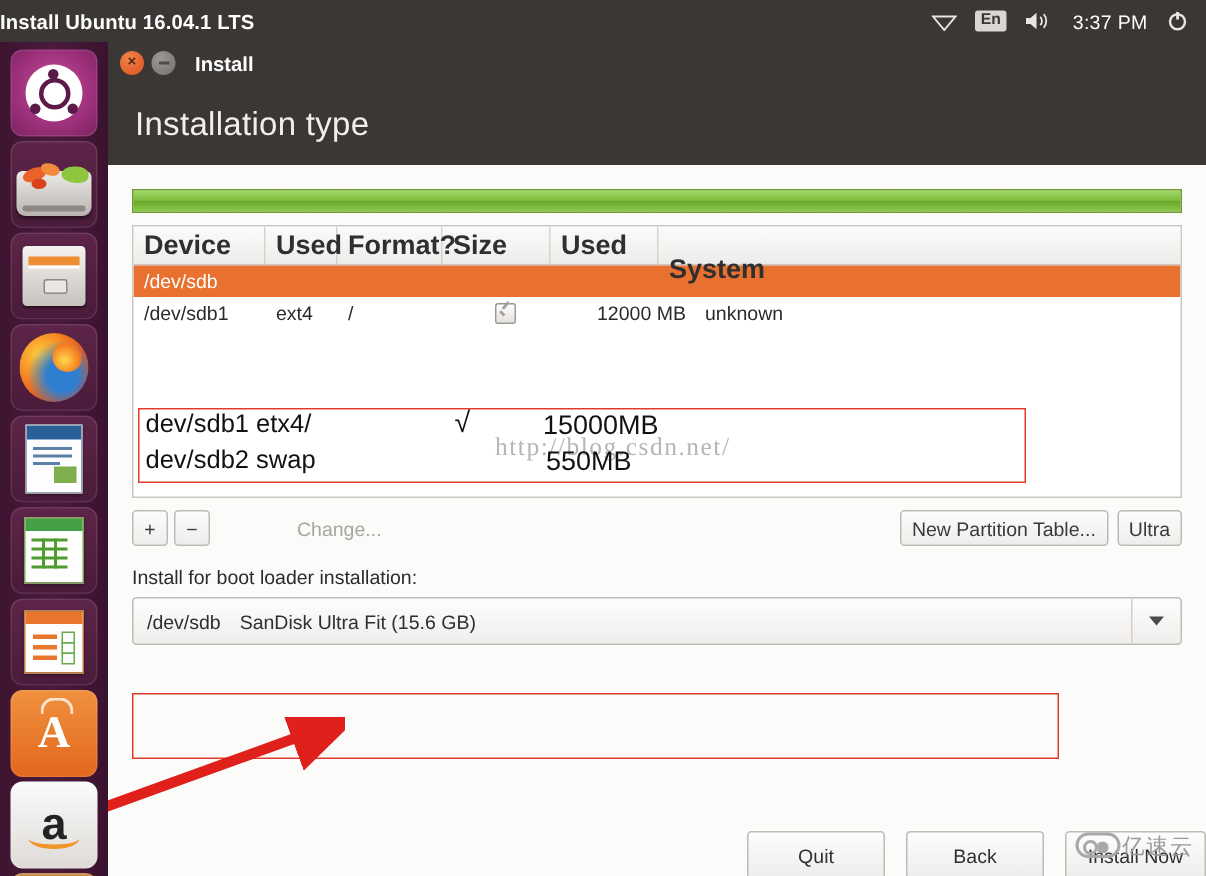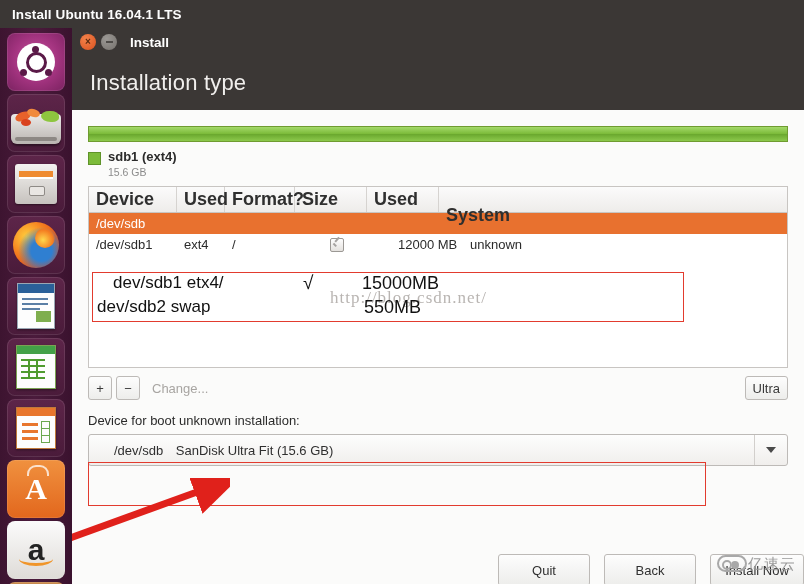--- a/index.html
+++ b/index.html
@@ -19,21 +19,20 @@
   
   .top-panel {
     position: absolute; left: 0; top: 0;
     width: 804px; height: 28px;
     background: #3b3735;
     display: flex; align-items: center;
     color: #f2f0ef;
     z-index: 40;
   }
   .top-panel-title {
-    margin-left: 12px;
     font-size: 13.5px;
     font-weight: bold;
     letter-spacing: 0.1px;
     color: #fdfdfd;
   }
   .top-indicators {
     margin-left: auto;
     display: flex; align-items: center;
     gap: 12px; margin-right: 11px;
   }
@@ -302,33 +301,32 @@
   .ptoolbar { margin-top: 8px; display:flex; align-items:center; }
   .tbtn {
     height: 24px; min-width: 24px;
     border: 1px solid #bdbab7; border-radius: 3px;
     background: linear-gradient(#fdfdfd,#ededeb);
     display:flex; align-items:center; justify-content:center;
     font-size: 13px; color:#3a3a3a; margin-right: 4px;
     padding: 0 7px; box-sizing: border-box;
   }
   .tbtn.disabled { color:#a8a5a2; }
-  .tbtn.plain { border-color: transparent; background: transparent; }
+  .tbtn.plain { border-color: transparent; background: transparent; margin-left: 46px; }
   .tb-right { margin-left:auto; display:flex; }
   .tb-right .tbtn { margin-right: 0; margin-left: 6px; }
 
   .boot-label { margin-top: 13px; font-size: 13px; color:#2b2b2b;}
   .boot-select {
     margin-top: 6px;
     height: 30px;
     border: 1px solid #bdbab7; border-radius: 3px;
     background: linear-gradient(#fdfdfd,#f0eeec);
     display:flex; align-items:center;
     position: relative;
-    padding-left: 16px;
   }
   .boot-select .val { padding-left: 9px; font-size: 13px; color:#2f2f2f; }
   .boot-select .val .dev { margin-right: 9px; }
   .boot-select .arrowbox {
     margin-left:auto; width: 32px; height:100%;
     border-left: 1px solid #d2cfcc;
     display:flex; align-items:center; justify-content:center;
   }
   .caret-down {
     width:0;height:0;border-left:5px solid transparent;border-right:5px solid transparent;
@@ -356,21 +354,21 @@
     z-index: 25;
     pointer-events: none;
   }
   .anno-text {
     position:absolute; z-index: 26;
     font-family: "Liberation Sans", sans-serif;
     color: #111;
     font-size: 17px;
     white-space: pre;
   }
-  .anno-r1 { left: 113px;  top: 273px; }
+  .anno-r1 { left: 97px;  top: 273px; }
   .anno-r2 { left: 97px;  top: 297px; }
   .anno-size1 { left: 362px; top: 273px; font-size: 18px; }
   .anno-size2 { left: 364px; top: 297px; font-size: 18px; }
   .anno-check {
     position:absolute; left: 303px; top: 272px; z-index:26;
     font-size: 19px; color:#111;
   }
   .anno-dropbox {
     position:absolute; left: 88px; top: 462px;
     width: 616px; height: 42px;
@@ -403,20 +401,43 @@
     border:2px solid #a8a8a8; border-radius:50%;
     box-shadow: 8px 0 0 -1px #a8a8a8;
   }
   .wm-logo .txt { font-size: 15px; color:#9a9a9a; letter-spacing:1px;}
 </style>
 </head>
 <body>
 
 <div class="top-panel">
   <div class="top-panel-title">Install Ubuntu 16.04.1 LTS</div>
+  <div class="top-indicators">
+    <div class="ind">
+      <svg width="17" height="13" viewBox="0 0 17 13">
+          <path d="M1 3 L8.5 12 L16 3 Z" fill="none" stroke="#e8e6e4" stroke-width="1.3"></path>
+        </svg>
+    </div>
+    <div class="ind ind-kbd">En</div>
+    <div class="ind">
+      <svg width="20" height="14" viewBox="0 0 20 14">
+        <path d="M1 5 h3 L8 1.5 v11 L4 9 H1 Z" fill="#e8e6e4"></path>
+        <path d="M10.5 4.2 a4 4 0 0 1 0 5.6" fill="none" stroke="#e8e6e4" stroke-width="1.2"></path>
+        <path d="M12.8 2.4 a7 7 0 0 1 0 9.2" fill="none" stroke="#e8e6e4" stroke-width="1.2"></path>
+      </svg>
+    </div>
+    <div class="ind ind-clock">3:37 PM</div>
+    <div class="ind">
+      <svg width="16" height="16" viewBox="0 0 16 16">
+        <circle cx="8" cy="8.5" r="5" fill="none" stroke="#e8e6e4" stroke-width="1.6"></circle>
+        <rect x="7.1" y="0.5" width="1.9" height="6.5" fill="#e8e6e4"></rect>
+        <rect x="7.1" y="0" width="1.9" height="2" fill="#3b3735"></rect>
+      </svg>
+    </div>
+  </div>
 </div>
 
 <div class="launcher">
   <div class="launcher-inner">
     <div class="l-icon li-ubuntu">
       <div class="circle">
           <span class="dot d1"></span>
           <span class="dot d2"></span>
           <span class="dot d3"></span>
         </div>
@@ -497,27 +518,20 @@
   </div>
 
   <div class="win-head">
     <h1>Installation type</h1>
   </div>
 
   <div class="win-body">
 
     <div class="part-bar"></div>
 
-    <div class="legend">
-      <div class="legend-swatch"></div>
-      <div>
-        <div class="legend-name">sdb1 (ext4)</div>
-        <div class="legend-size">15.6 GB</div>
-      </div>
-    </div>
 
     <div class="ptable">
       <div class="ptable-head">
         <div class="c-device">Device</div>
         <div class="c-type">Used</div>
         <div class="c-format">Format?</div>
         <div class="c-size">Size</div>
         <div class="c-used">Used</div>
         <div class="c-system">System</div>
       </div>
@@ -544,25 +558,26 @@
         <div class="c-used">unknown</div>
         <div class="c-system"></div>
       </div>
     </div>
 
     <div class="ptoolbar">
       <div class="tbtn">+</div>
       <div class="tbtn">−</div>
       <div class="tbtn disabled plain">Change...</div>
       <div class="tb-right">
+        <div class="tbtn">New Partition Table...</div>
         <div class="tbtn">Ultra</div>
       </div>
     </div>
 
-    <div class="boot-label">Device for boot unknown installation:</div>
+    <div class="boot-label">Install for boot loader installation:</div>
 
     <div class="boot-select">
       <div class="val">
         <span class="dev">/dev/sdb</span>
         <span>SanDisk Ultra Fit (15.6 GB)</span>
       </div>
       <div class="arrowbox">
         <span class="caret-down"></span>
       </div>
     </div>

